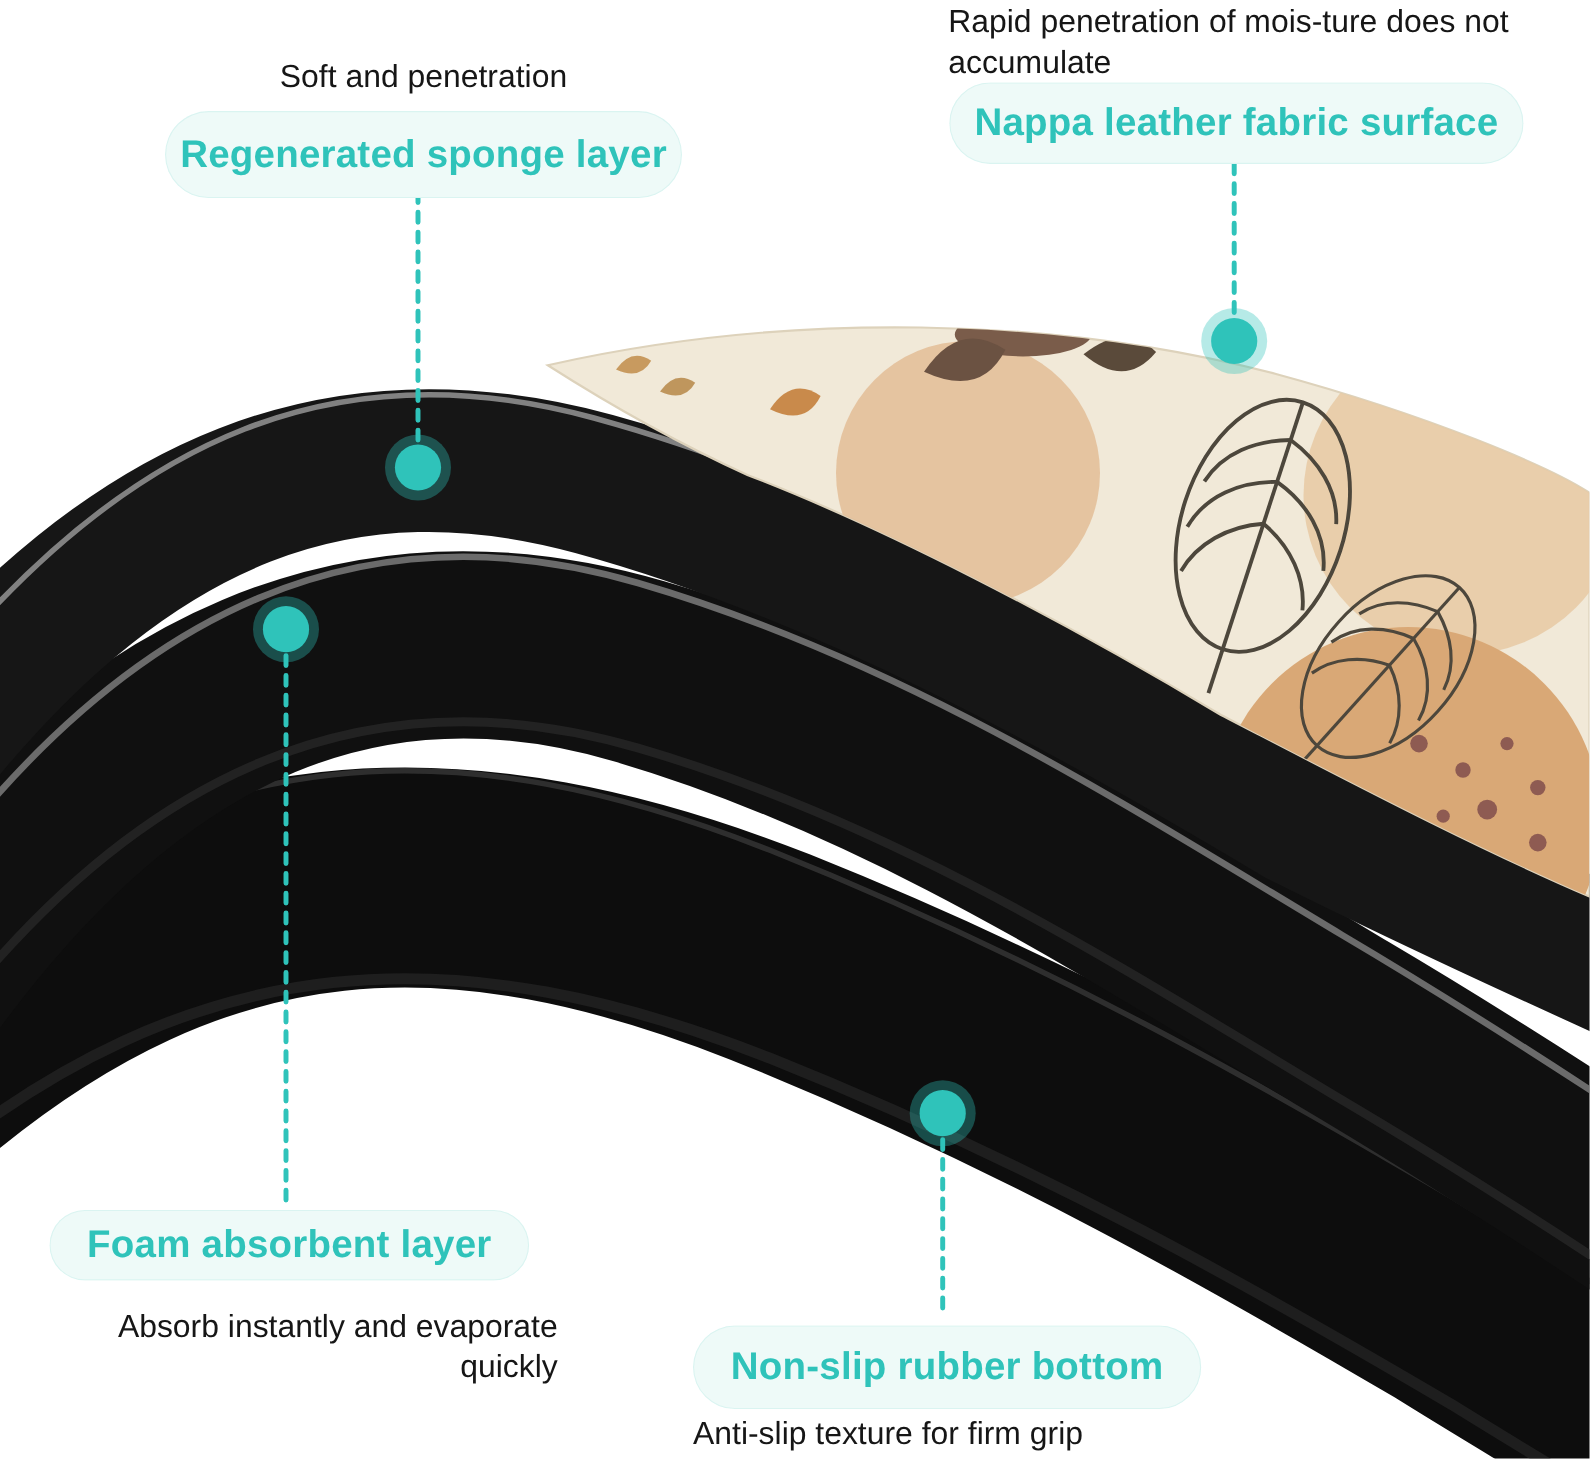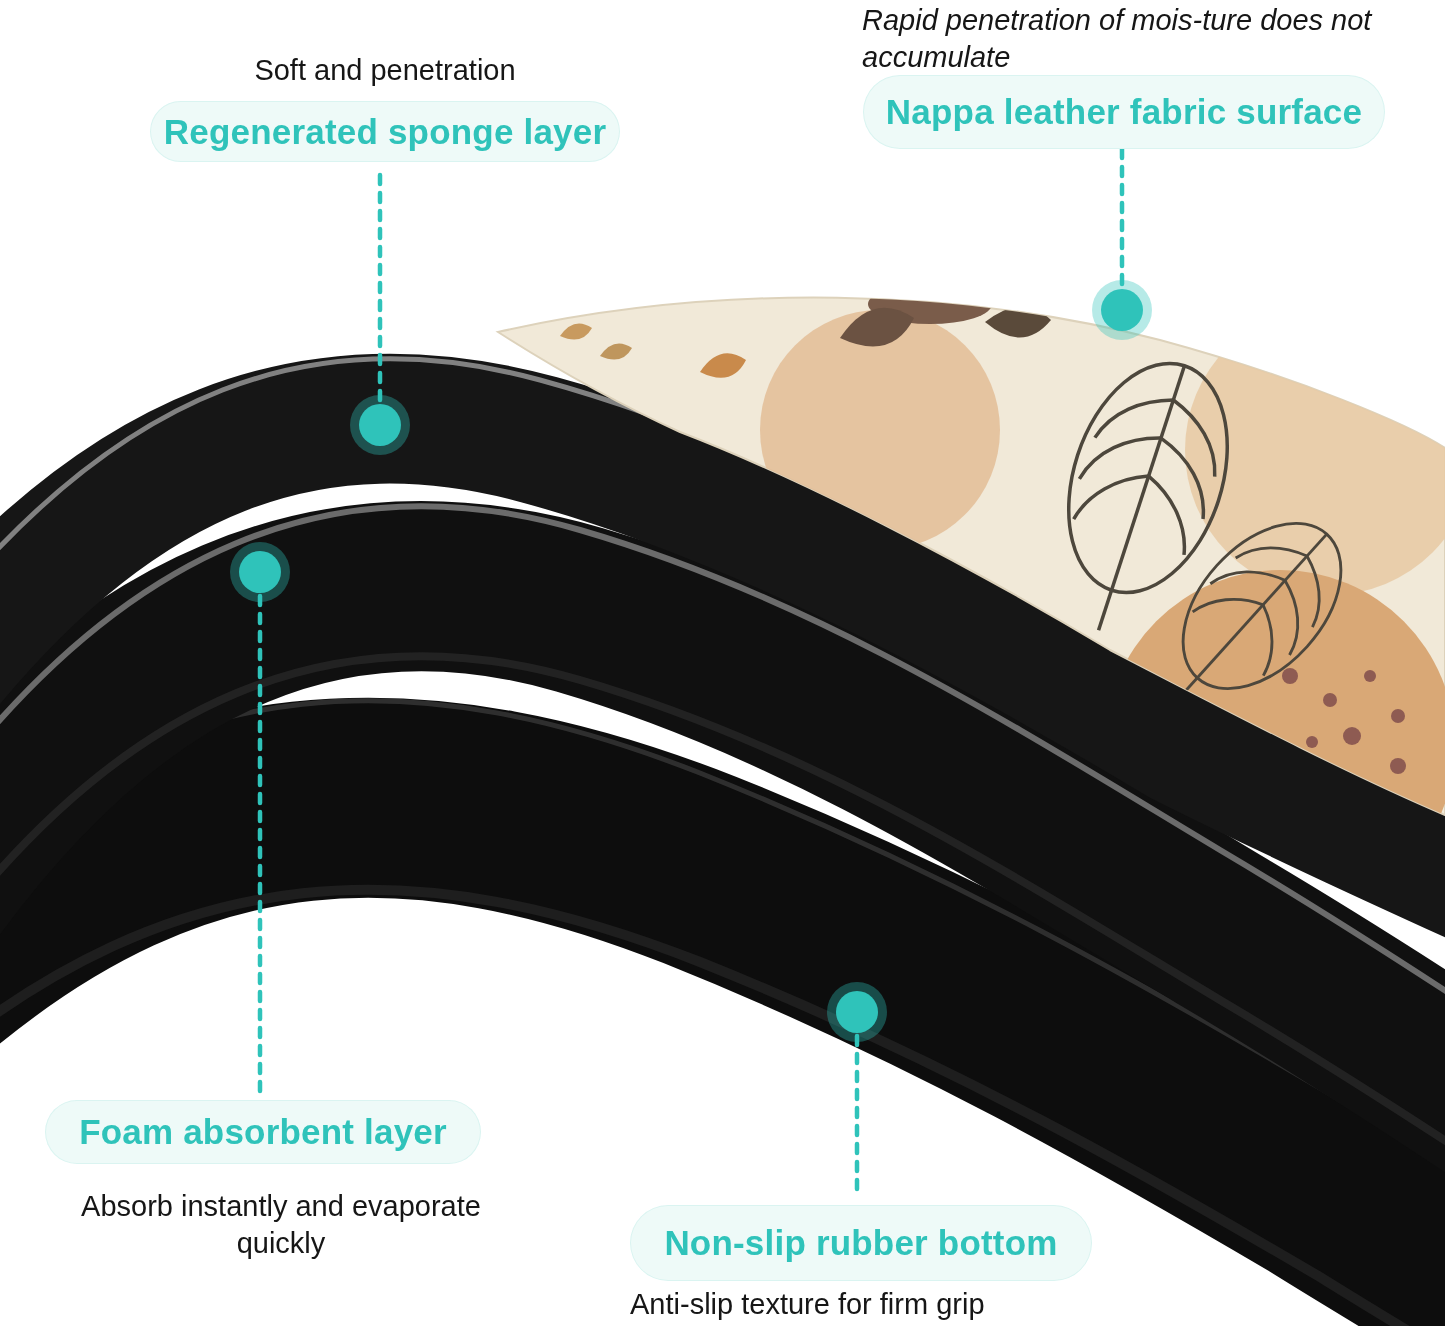--- a/index.html
+++ b/index.html
@@ -18,34 +18,34 @@
     display:flex;align-items:center;justify-content:center;
     background:var(--pill-bg);
     color:var(--accent);
     border-radius:999px;
     font-weight:700;
     font-size:35px;
     letter-spacing:.2px;
     box-shadow:0 0 0 1px rgba(47,195,186,.10) inset;
     white-space:nowrap;
   }
-  .pill-sponge{left:150px;top:101px;width:470px;height:61px;}
+  .pill-sponge{left:150px;top:101px;width:470px;height:79px;}
   .pill-fabric{left:863px;top:75px;width:522px;height:74px;}
   .pill-foam{left:45px;top:1100px;width:436px;height:64px;}
   .pill-rubber{left:630px;top:1205px;width:462px;height:76px;}
 
   .note{
     position:absolute;
     font-size:29px;
     line-height:1.28;
     color:var(--text);
   }
   .note-sponge{left:150px;top:52px;width:470px;text-align:center;}
-  .note-fabric{left:862px;top:2px;width:512px;text-align:left;font-style:italic;}
-  .note-foam{left:55px;top:1188px;width:452px;text-align:center;}
+  .note-fabric{left:862px;top:2px;width:512px;text-align:left;}
+  .note-foam{left:55px;top:1188px;width:452px;text-align:right;}
   .note-rubber{left:630px;top:1286px;width:462px;}
 </style>
 </head>
 <body>
 
 <div class="stage">
 
   <svg width="1445" height="1326" viewBox="0 0 1445 1326">
 
     <defs>

